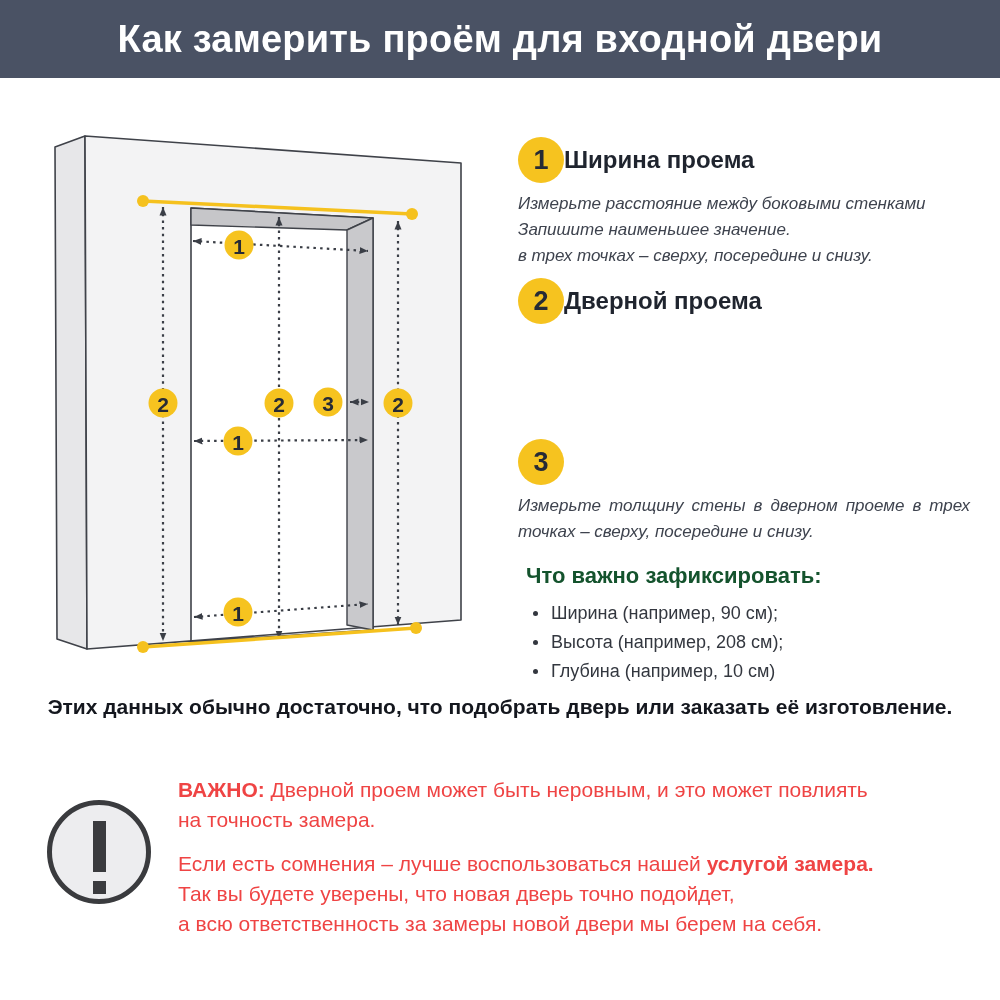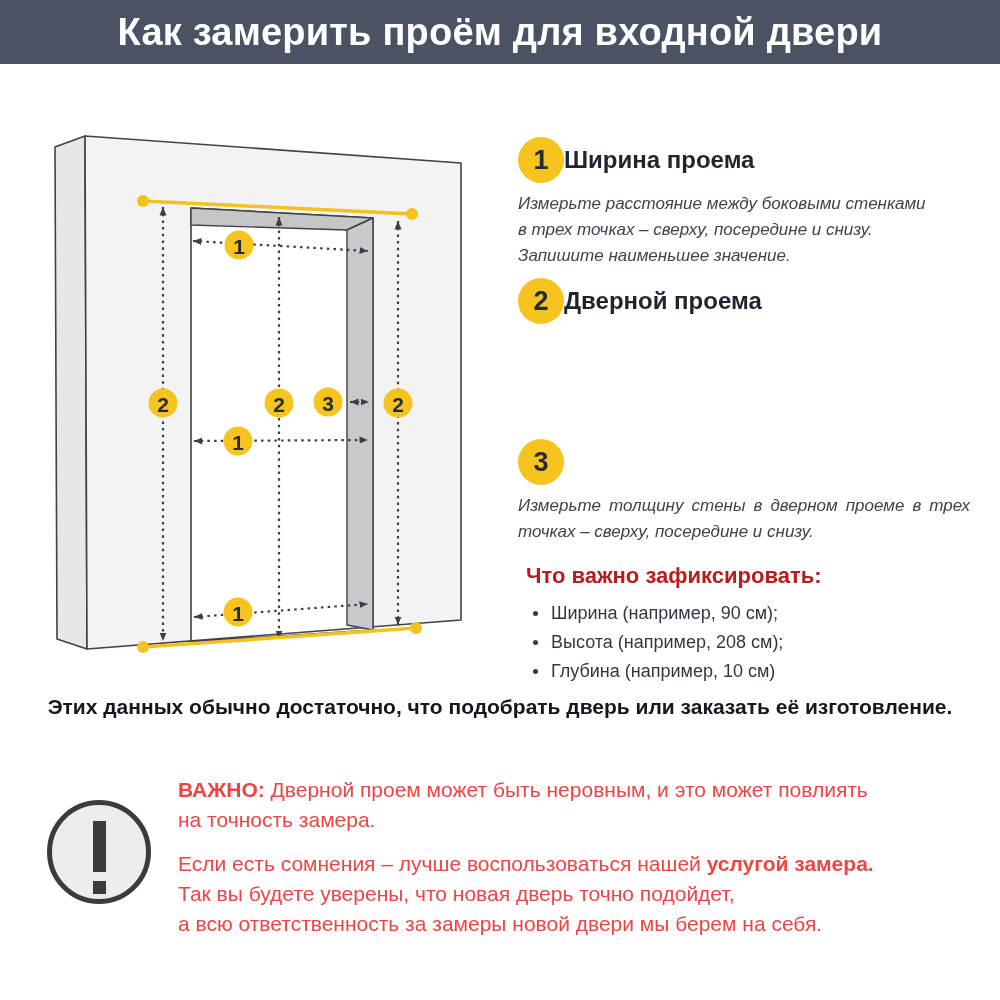--- a/index.html
+++ b/index.html
@@ -4,21 +4,21 @@
 <style>
   html, body { margin: 0; padding: 0; background: #ffffff; }
   .canvas {
     position: relative; width: 1000px; height: 1000px;
     background: #ffffff; overflow: hidden;
     font-family: "Liberation Sans", "DejaVu Sans", sans-serif;
     color: #20242D;
   }
   
   .header {
-    position: absolute; left: 0; top: 0; width: 1000px; height: 64px;
+    position: absolute; left: 0; top: 0; width: 1000px; height: 78px;
     background: #4A5264; display: flex; align-items: center; justify-content: center;
   }
   .header h1 {
     margin: 0; color: #ffffff; font-size: 38px; font-weight: 700; letter-spacing: 0.2px;
   }
   
   .diagram-svg { position: absolute; left: 30px; top: 120px; width: 460px; height: 560px; }
   .marker-num { font-size: 21px; font-weight: 700; fill: #272B35; }
   
   .right-col { position: absolute; left: 518px; top: 132px; width: 452px; }
@@ -28,21 +28,21 @@
     flex: 0 0 auto; width: 46px; height: 46px; border-radius: 50%;
     background: #F6C31F; color: #272B35; font-size: 27px; font-weight: 700;
     display: flex; align-items: center; justify-content: center;
   }
   .step-title { font-size: 24px; font-weight: 700; color: #1F242E; }
   .step-lines { margin-top: 8px; font-size: 17px; color: #3E434E; }
   .step-lines .ln { line-height: 26px; white-space: nowrap; font-style: italic; }
   .step-lines .ln.stretch { white-space: normal; text-align: justify; text-align-last: justify; }
   
   .checklist { position: absolute; left: 8px; width: 444px; }
-  .checklist-title { font-size: 22px; font-weight: 700; color: #b91c1c; line-height: 30px; }
+  .checklist-title { font-size: 22px; font-weight: 700; color: #14532d; line-height: 30px; }
   .checklist ul { list-style: none; margin: 8px 0 0 0; padding: 0; }
   .checklist li { display: flex; align-items: center; line-height: 29px; font-size: 18px; color: #33373F; }
   .bullet-dot {
     flex: 0 0 auto; width: 5px; height: 5px; border-radius: 50%;
     background: #33373F; margin: 0 13px 0 7px;
   }
   
   .summary {
     position: absolute; left: 0; top: 692px; width: 1000px;
     text-align: center; font-size: 21px; font-weight: 700; color: #14171E; line-height: 30px;
@@ -136,22 +136,22 @@
 
   <div class="right-col">
 
     <div class="step" style="top:5px">
       <div class="step-head">
         <div class="badge">1</div>
         <div class="step-title">Ширина проема</div>
       </div>
       <div class="step-lines">
         <div class="ln">Измерьте расстояние между боковыми стенками</div>
+        <div class="ln">Запишите наименьшее значение.</div>
         <div class="ln">в трех точках – сверху, посередине и снизу.</div>
-        <div class="ln">Запишите наименьшее значение.</div>
       </div>
     </div>
 
     <div class="step" style="top:146px">
       <div class="step-head">
         <div class="badge">2</div>
         <div class="step-title">Дверной проема</div>
       </div>
     </div>
 

